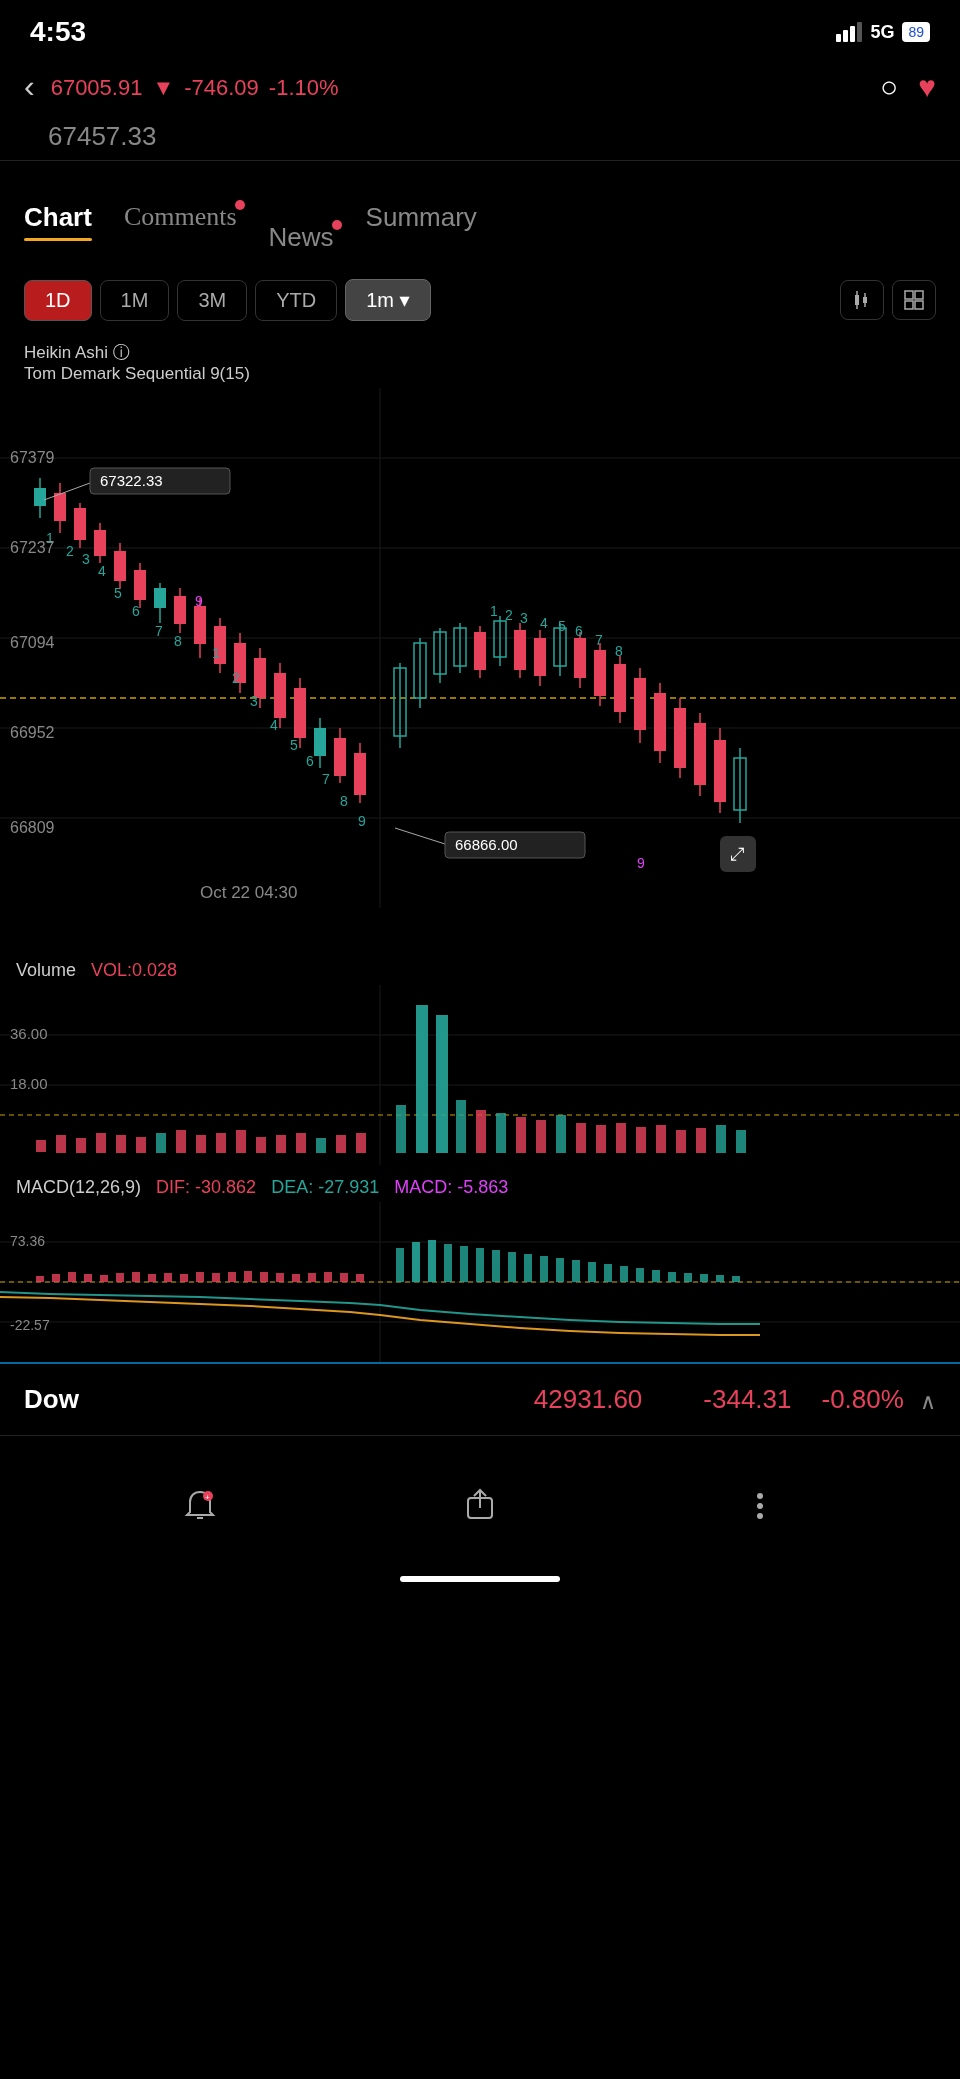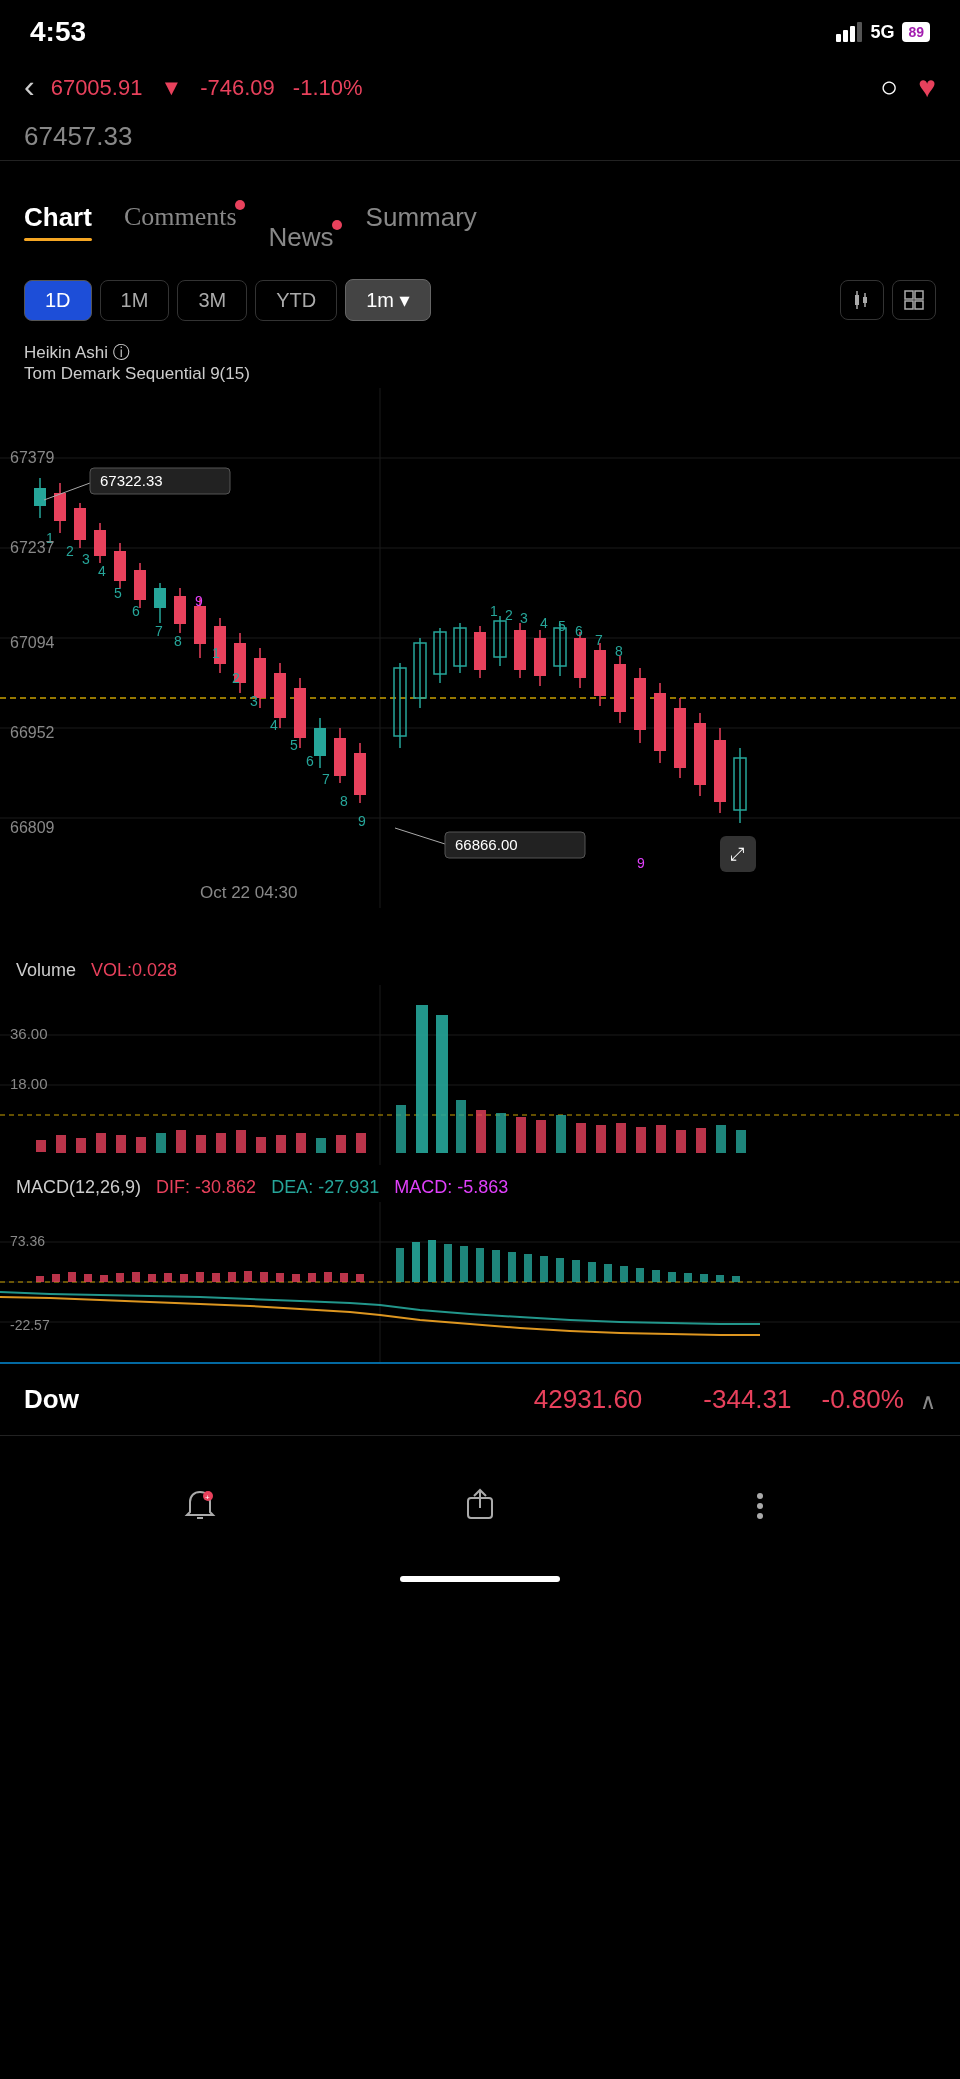--- a/index.html
+++ b/index.html
@@ -40,23 +40,23 @@
       gap: 2px;
       height: 20px;
     }
     .signal-bars span {
       background: #fff;
       width: 5px;
       border-radius: 1px;
     }
     .battery-box {
       background: #fff;
-      color: #a21caf;
+      color: #1d4ed8;
       font-size: 14px;
-      font-weight: 700;
+      font-weight: 400;
       padding: 2px 6px;
       border-radius: 4px;
     }
 
     
     .header {
       display: flex;
       align-items: center;
       padding: 8px 24px 12px;
       gap: 16px;
@@ -70,21 +70,21 @@
       flex: 1;
     }
     .header-title {
       font-size: 30px;
       font-weight: 700;
       color: #fff;
     }
     .header-price-row {
       display: flex;
       align-items: center;
-      gap: 18px;
+      gap: 10px;
       margin-top: 2px;
     }
     .header-price {
       font-size: 22px;
       color: #e8415c;
       font-weight: 500;
     }
     .header-change {
       font-size: 22px;
       color: #e8415c;
@@ -98,20 +98,21 @@
       font-size: 30px;
       cursor: pointer;
     }
     .heart-icon { color: #e8415c; }
 
     
     .prev-price {
       color: #888;
       font-size: 26px;
       padding: 4px 24px 8px;
+      margin-left: 24px;
     }
 
     
     .divider {
       height: 1px;
       background: #222;
       margin: 0 0 0 0;
     }
 
     
@@ -162,21 +163,21 @@
     .time-btn {
       padding: 8px 20px;
       border-radius: 8px;
       font-size: 20px;
       color: #aaa;
       cursor: pointer;
       background: transparent;
       border: 1px solid #333;
     }
     .time-btn.active {
-      background: #1d4ed8;
+      background: #b91c1c;
       color: #fff;
       border-color: #555;
     }
     .time-btn.selected {
       background: #444;
       color: #fff;
       border-color: #666;
       display: flex;
       align-items: center;
       gap: 6px;

